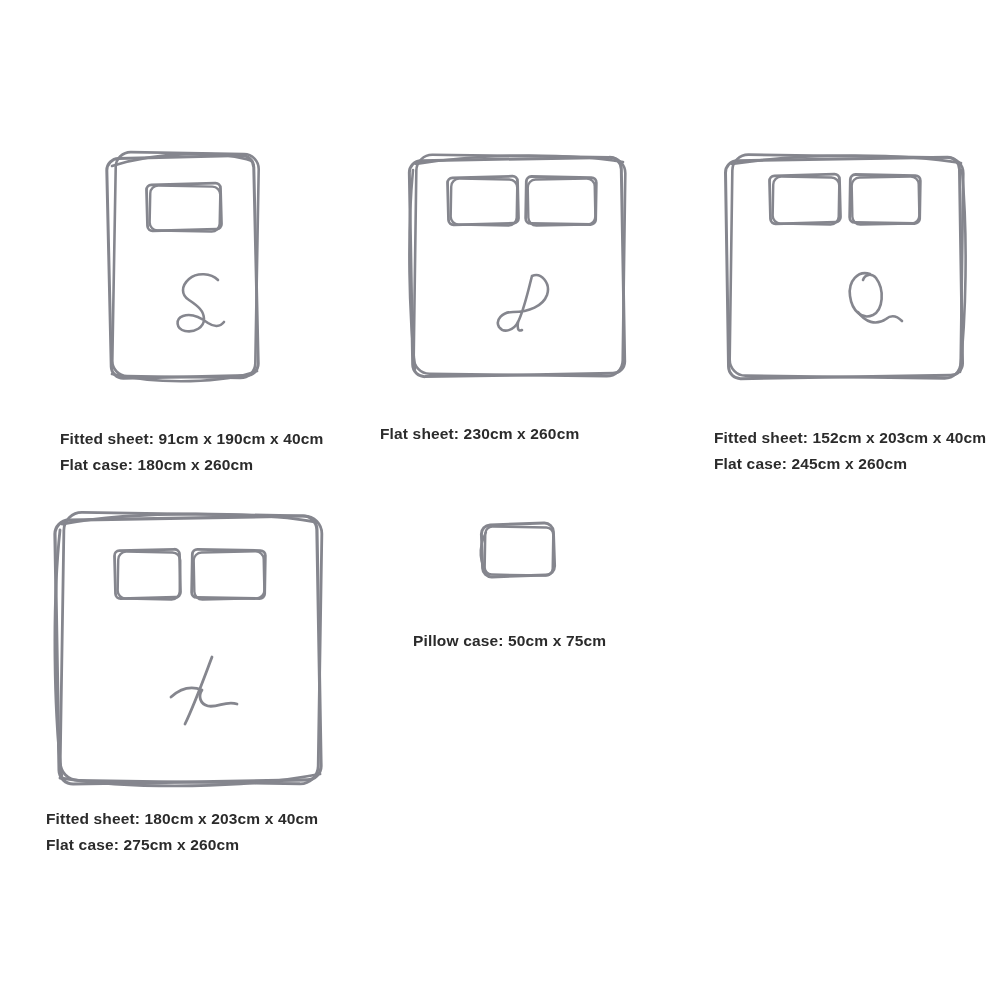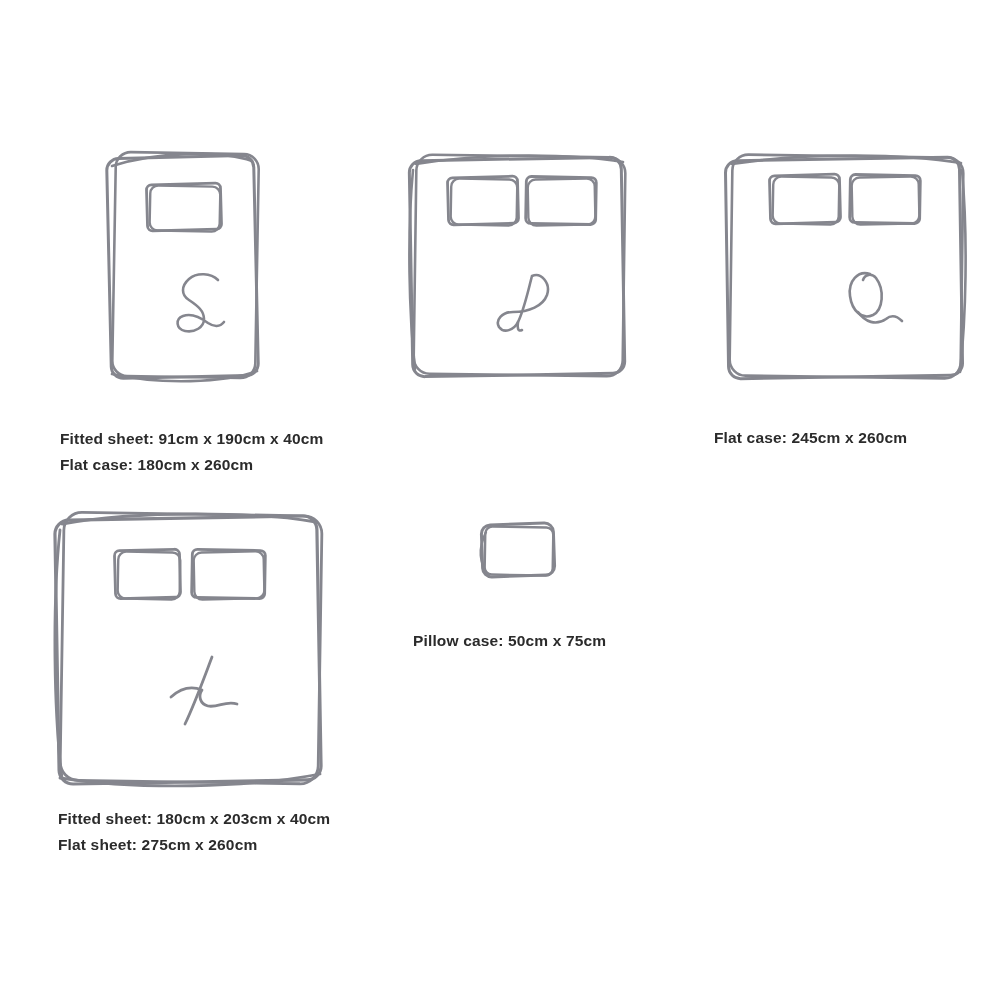--- a/index.html
+++ b/index.html
@@ -115,26 +115,28 @@
       <path stroke-width="2.4" d="M12 16 C4 32 5 48 15 60"></path>
     </g>
   </svg>
 
   <div class="specs" style="left:60px;top:426px">
     <div>Fitted sheet: 91cm x 190cm x 40cm</div>
     <div>Flat case: 180cm x 260cm</div>
   </div>
 
   <div class="specs" style="left:380px;top:421px">
+    <div>Flat sheet: 230cm x 260cm</div>
   </div>
 
   <div class="specs" style="left:714px;top:425px">
+    <div>Fitted sheet: 152cm x 203cm x 40cm</div>
     <div>Flat case: 245cm x 260cm</div>
   </div>
 
-  <div class="specs" style="left:58px;top:806px">
+  <div class="specs" style="left:46px;top:806px">
     <div>Fitted sheet: 180cm x 203cm x 40cm</div>
-    <div>Flat sheet: 275cm x 260cm</div>
+    <div>Flat case: 275cm x 260cm</div>
   </div>
 
   <div class="specs" style="left:413px;top:628px">Pillow case: 50cm x 75cm</div>
 
 </div>
 
 </body></html>

